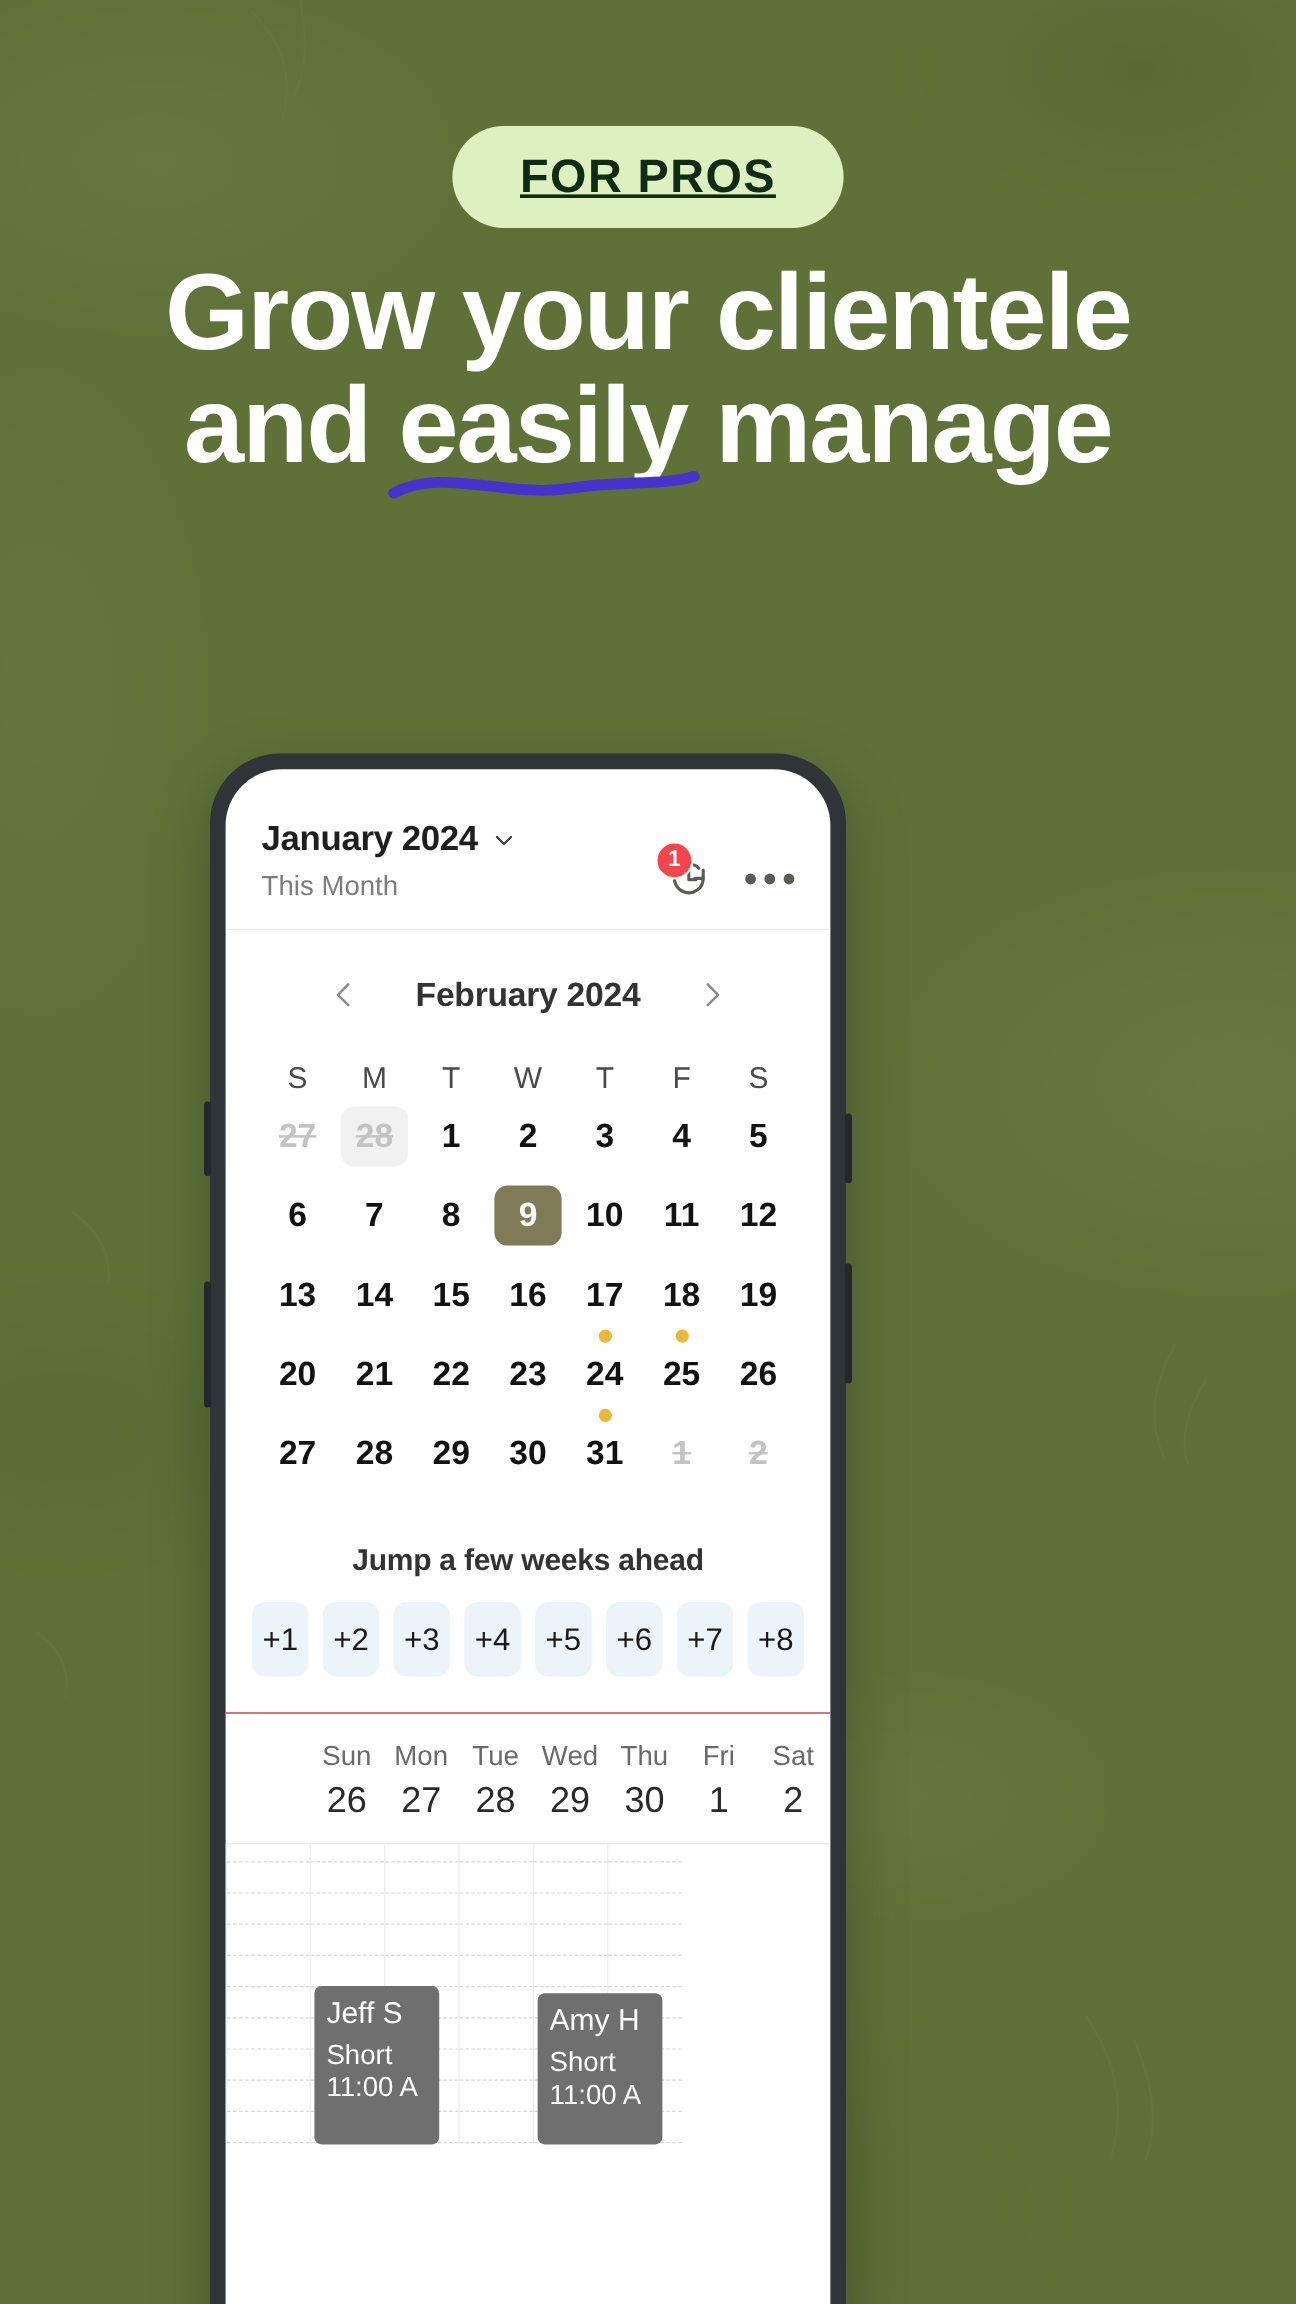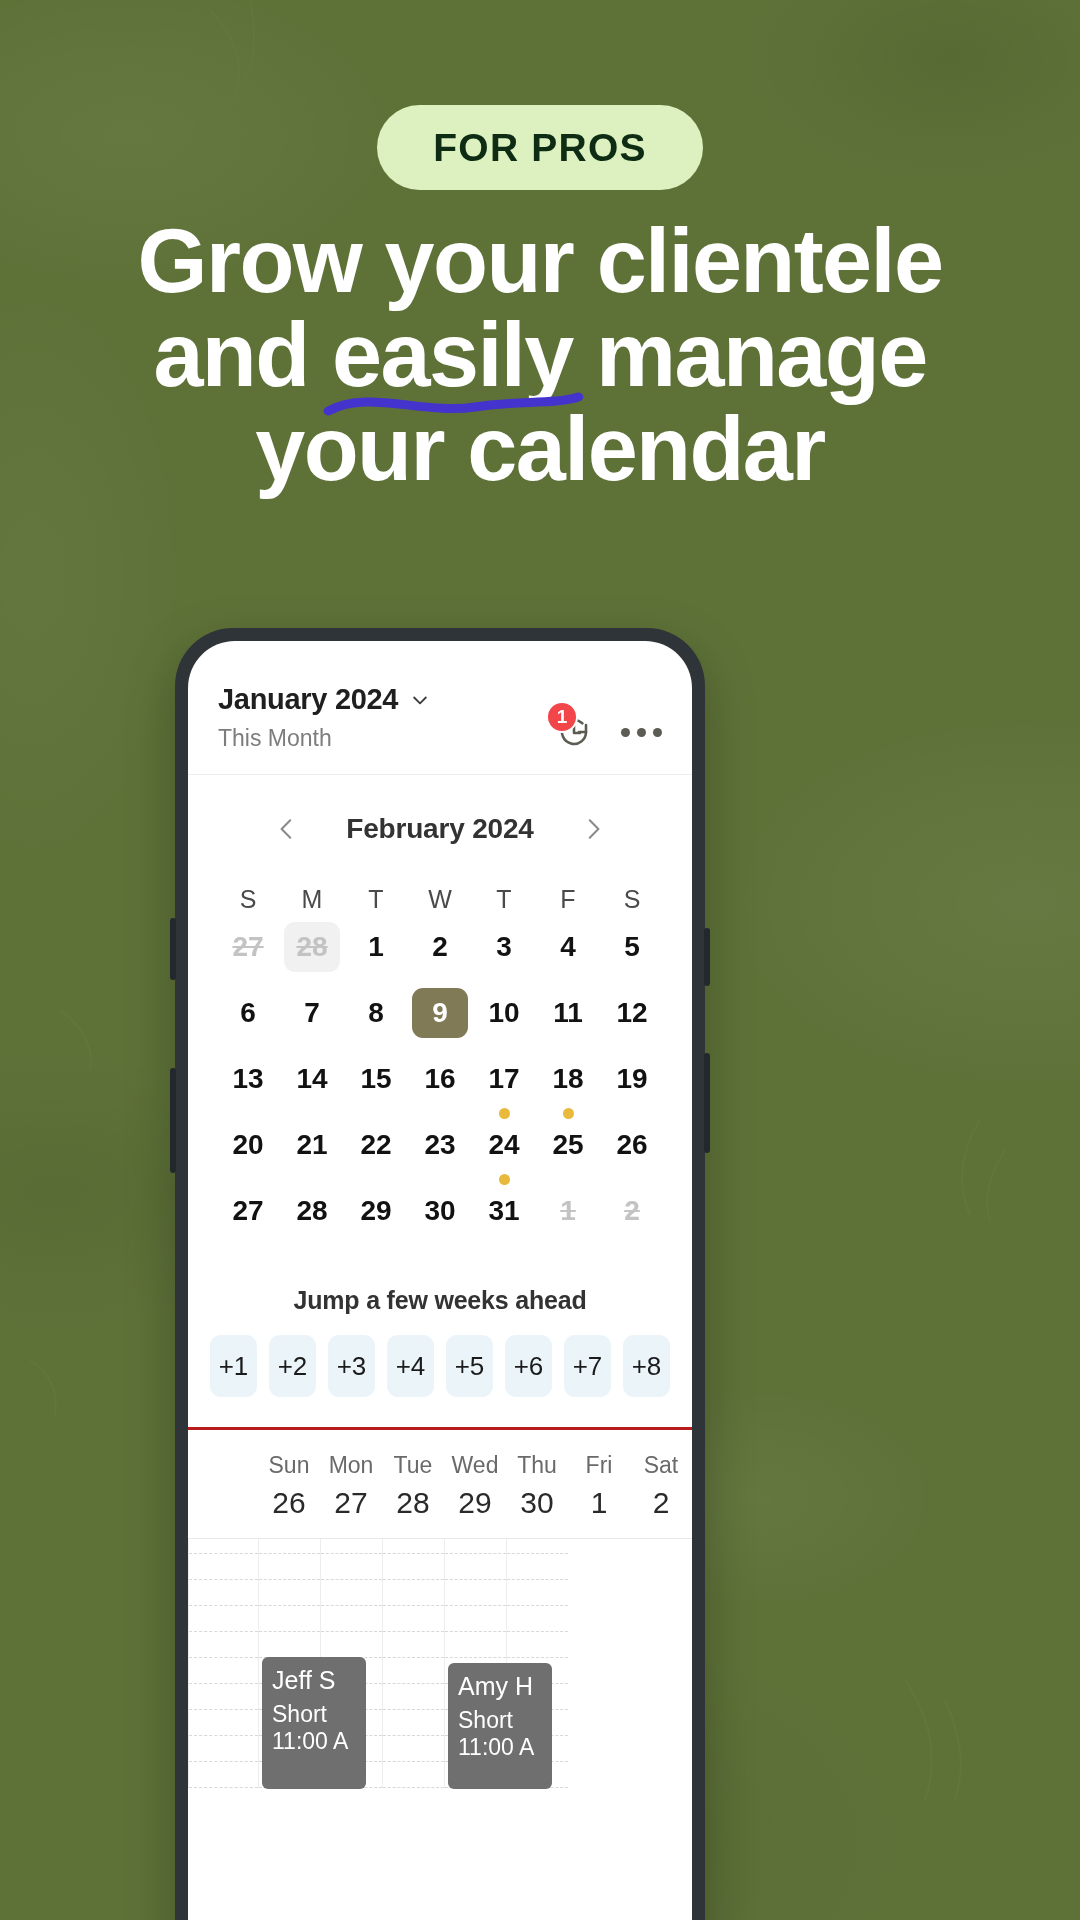--- a/index.html
+++ b/index.html
@@ -33,20 +33,21 @@
   .badge {
     display:inline-block;
     margin-top:105px;
     background:#ddf0c0;
     color:#0d2c13;
     font-size:39px;
     font-weight:bold;
     letter-spacing:1.2px;
     padding:21px 56px 20px;
     border-radius:44px;
+    text-decoration:underline;
   }
 
   .headline {
     margin-top:24px;
     color:#ffffff;
     font-size:90px;
     font-weight:bold;
     line-height:1.045;
     letter-spacing:-1.6px;
     position:relative;
@@ -164,21 +165,21 @@
   }
   .chip {
     flex:1 1 0; height:62px;
     background:#eaf4f9; border-radius:11px;
     display:flex; align-items:center; justify-content:center;
     font-size:26px; color:#1b1b1b;
   }
 
   
   .week-strip {
-    border-top:3px solid #b91c1c;
+    border-top:1px solid #b91c1c;
     display:grid; grid-template-columns:70px repeat(7,1fr);
     padding:22px 0 18px;
   }
   .ws-spacer {}
   .ws-cell { text-align:center; }
   .ws-name { font-size:23px; color:#6a6a6a; }
   .ws-num { font-size:30px; color:#2a2a2a; margin-top:7px; }
 
   
   .timeline {
@@ -232,21 +233,20 @@
 <div class="hero">
   <div class="badge">FOR PROS</div>
 
   <div class="headline">
     <div>Grow your clientele</div>
     <div>
       <span>and </span><span class="ul-wrap"><span>easily</span><svg class="squiggle" viewBox="0 0 240 34" preserveAspectRatio="none">
             <path d="M4 26 C 40 4, 92 30, 140 22 C 180 15, 212 20, 236 12" stroke="#4433cc" stroke-width="9" fill="none" stroke-linecap="round"></path>
           </svg></span><span> manage</span>
     </div>
-    <div>your calendar</div>
   </div>
 
 </div>
 
 <div class="phone">
   <div class="btn-side btn-left-1"></div>
   <div class="btn-side btn-left-2"></div>
   <div class="btn-side btn-right-1"></div>
   <div class="btn-side btn-right-2"></div>
 

